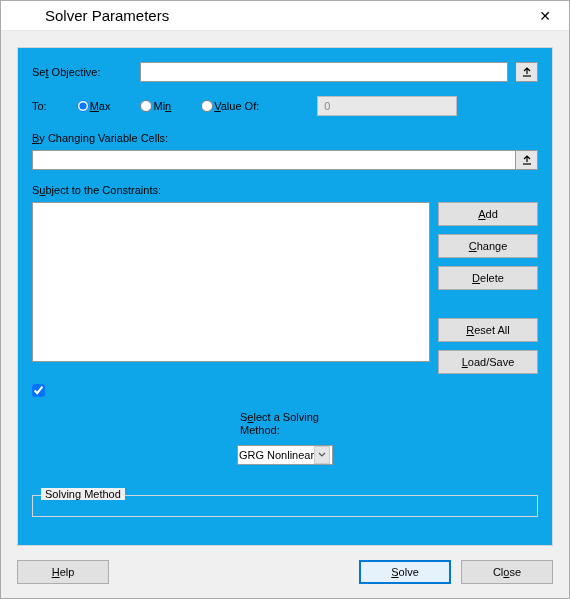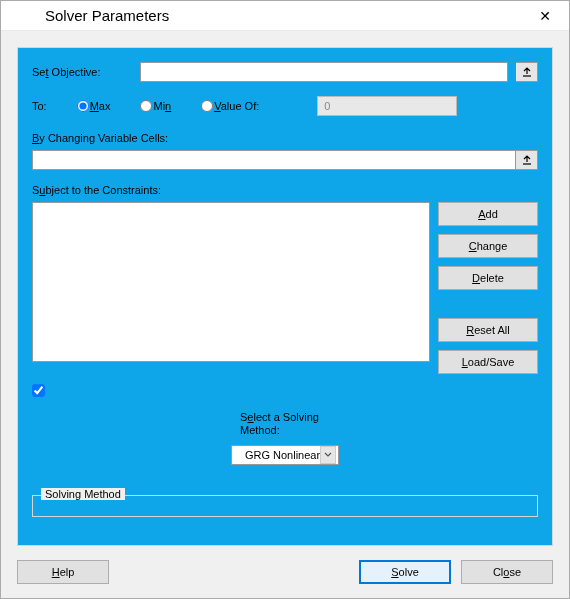--- a/index.html
+++ b/index.html
@@ -28,21 +28,21 @@
     .constraints-list::-webkit-scrollbar { width: 17px; }
     .constraints-list::-webkit-scrollbar-track { background: #f0f0f0; }
     .constraints-list::-webkit-scrollbar-thumb { background: #cdcdcd; }
     .side-btns { width: 100px; display: flex; flex-direction: column; gap: 8px; }
     .btn { height: 24px; background: #e1e1e1; border: 1px solid #adadad; display: flex; align-items: center; justify-content: center; cursor: default; }
     .gap-spacer { height: 12px; }
     .chk-row { display: flex; align-items: center; gap: 6px; margin-bottom: 14px; }
     .chk-row input { width: 13px; height: 13px; }
     .method-row { display: flex; align-items: center; gap: 8px; margin-bottom: 14px; flex-direction: column; }
     .method-lbl { width: 90px; line-height: 1.2; }
-    .select { flex: 1; height: 22px; background: #fff; border: 1px solid #999; display: flex; align-items: center; justify-content: space-between; padding: 0 2px 0 13px; }
+    .select { flex: 1; height: 22px; background: #fff; border: 1px solid #999; display: flex; align-items: center; justify-content: space-between; padding: 0 2px 0 1px; }
     .select-arrow { width: 16px; height: 18px; background: #e6e6e6; border: 1px solid #ccc; display: flex; align-items: center; justify-content: center; }
     .group { border: 1px solid #d5d5d5; padding: 10px 10px 10px 10px; position: relative; margin-top: 16px; }
     .group-title { position: absolute; top: -8px; left: 8px; background: #f0f0f0; padding: 0 4px; }
     .group-body { line-height: 1.35; }
     .bottom-bar { display: flex; align-items: center; padding: 14px 16px; background: #f0f0f0; }
     .bottom-bar .spacer { flex: 1; }
     .big-btn { width: 92px; height: 24px; background: #e1e1e1; border: 1px solid #adadad; display: flex; align-items: center; justify-content: center; margin-left: 10px; }
     .big-btn.primary { border: 2px solid #0078d7; background: #e5f1fb; }
     input[type=text] { outline: none; }
   </style>

